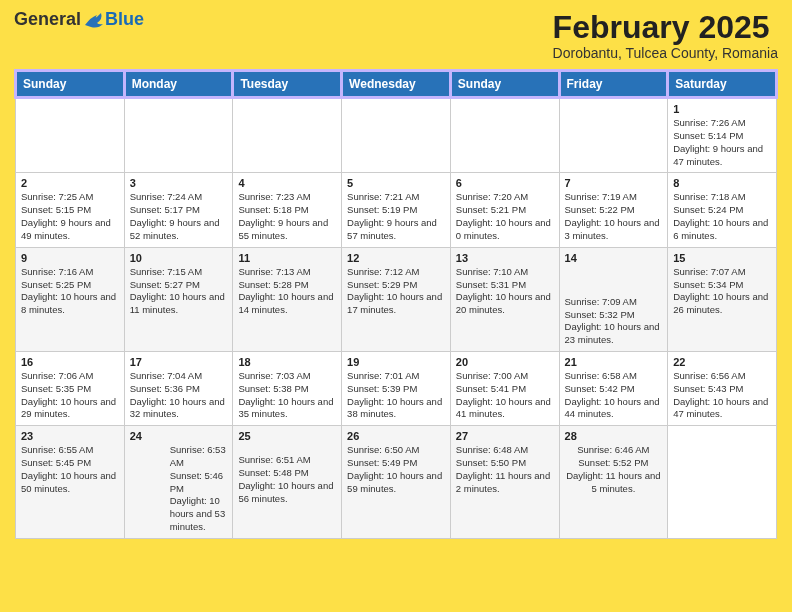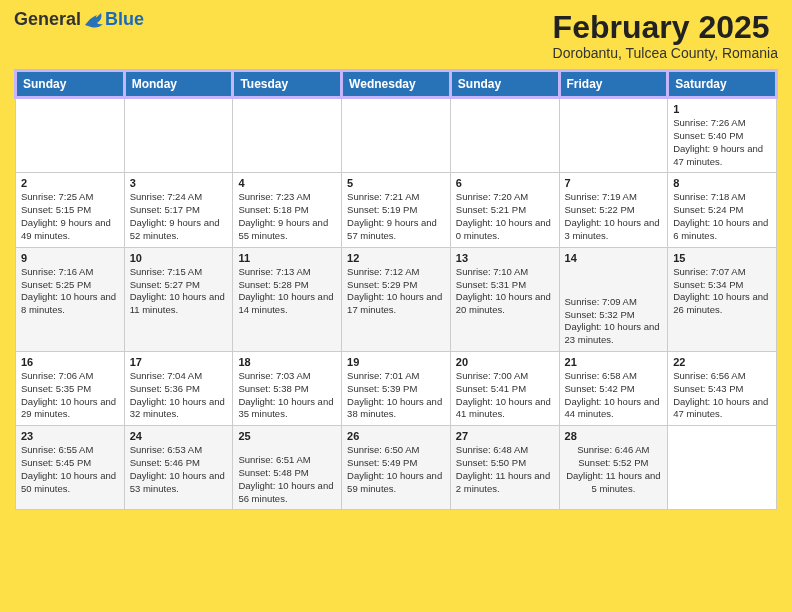--- a/index.html
+++ b/index.html
@@ -141,21 +141,21 @@
     <tr>
           <td class="empty-cell"></td>
           <td class="empty-cell"></td>
           <td class="empty-cell"></td>
           <td class="empty-cell"></td>
           <td class="empty-cell"></td>
           <td class="empty-cell"></td>
           <td>
             <span class="day-number">1</span>
             <div class="day-info" style="white-space: pre-line;">Sunrise: 7:26 AM
-Sunset: 5:40 PM
+Sunset: 5:14 PM
 Daylight: 9 hours and 47 minutes.</div>
           </td>
         </tr>
         <tr>
           <td>
             <span class="day-number">2</span>
             <div class="day-info" style="white-space: pre-line;">Sunrise: 7:25 AM
 Sunset: 5:15 PM
 Daylight: 9 hours and 49 minutes.</div>
           </td>
@@ -286,21 +286,21 @@
         </tr>
         <tr>
           <td>
             <span class="day-number">23</span>
             <div class="day-info" style="white-space: pre-line;">Sunrise: 6:55 AM
 Sunset: 5:45 PM
 Daylight: 10 hours and 50 minutes.</div>
           </td>
           <td>
             <span class="day-number">24</span>
-            <div class="day-info" style="white-space: pre-line;">Sunrise: 6:53 AM
+            <div class="day-info" style="white-space: pre-line; margin-left: 40px;">Sunrise: 6:53 AM
 Sunset: 5:46 PM
 Daylight: 10 hours and 53 minutes.</div>
           </td>
           <td>
             <span class="day-number">25</span>
             <div class="day-info" style="white-space: pre-line; margin-top: 12px;">Sunrise: 6:51 AM
 Sunset: 5:48 PM
 Daylight: 10 hours and 56 minutes.</div>
           </td>
           <td>

